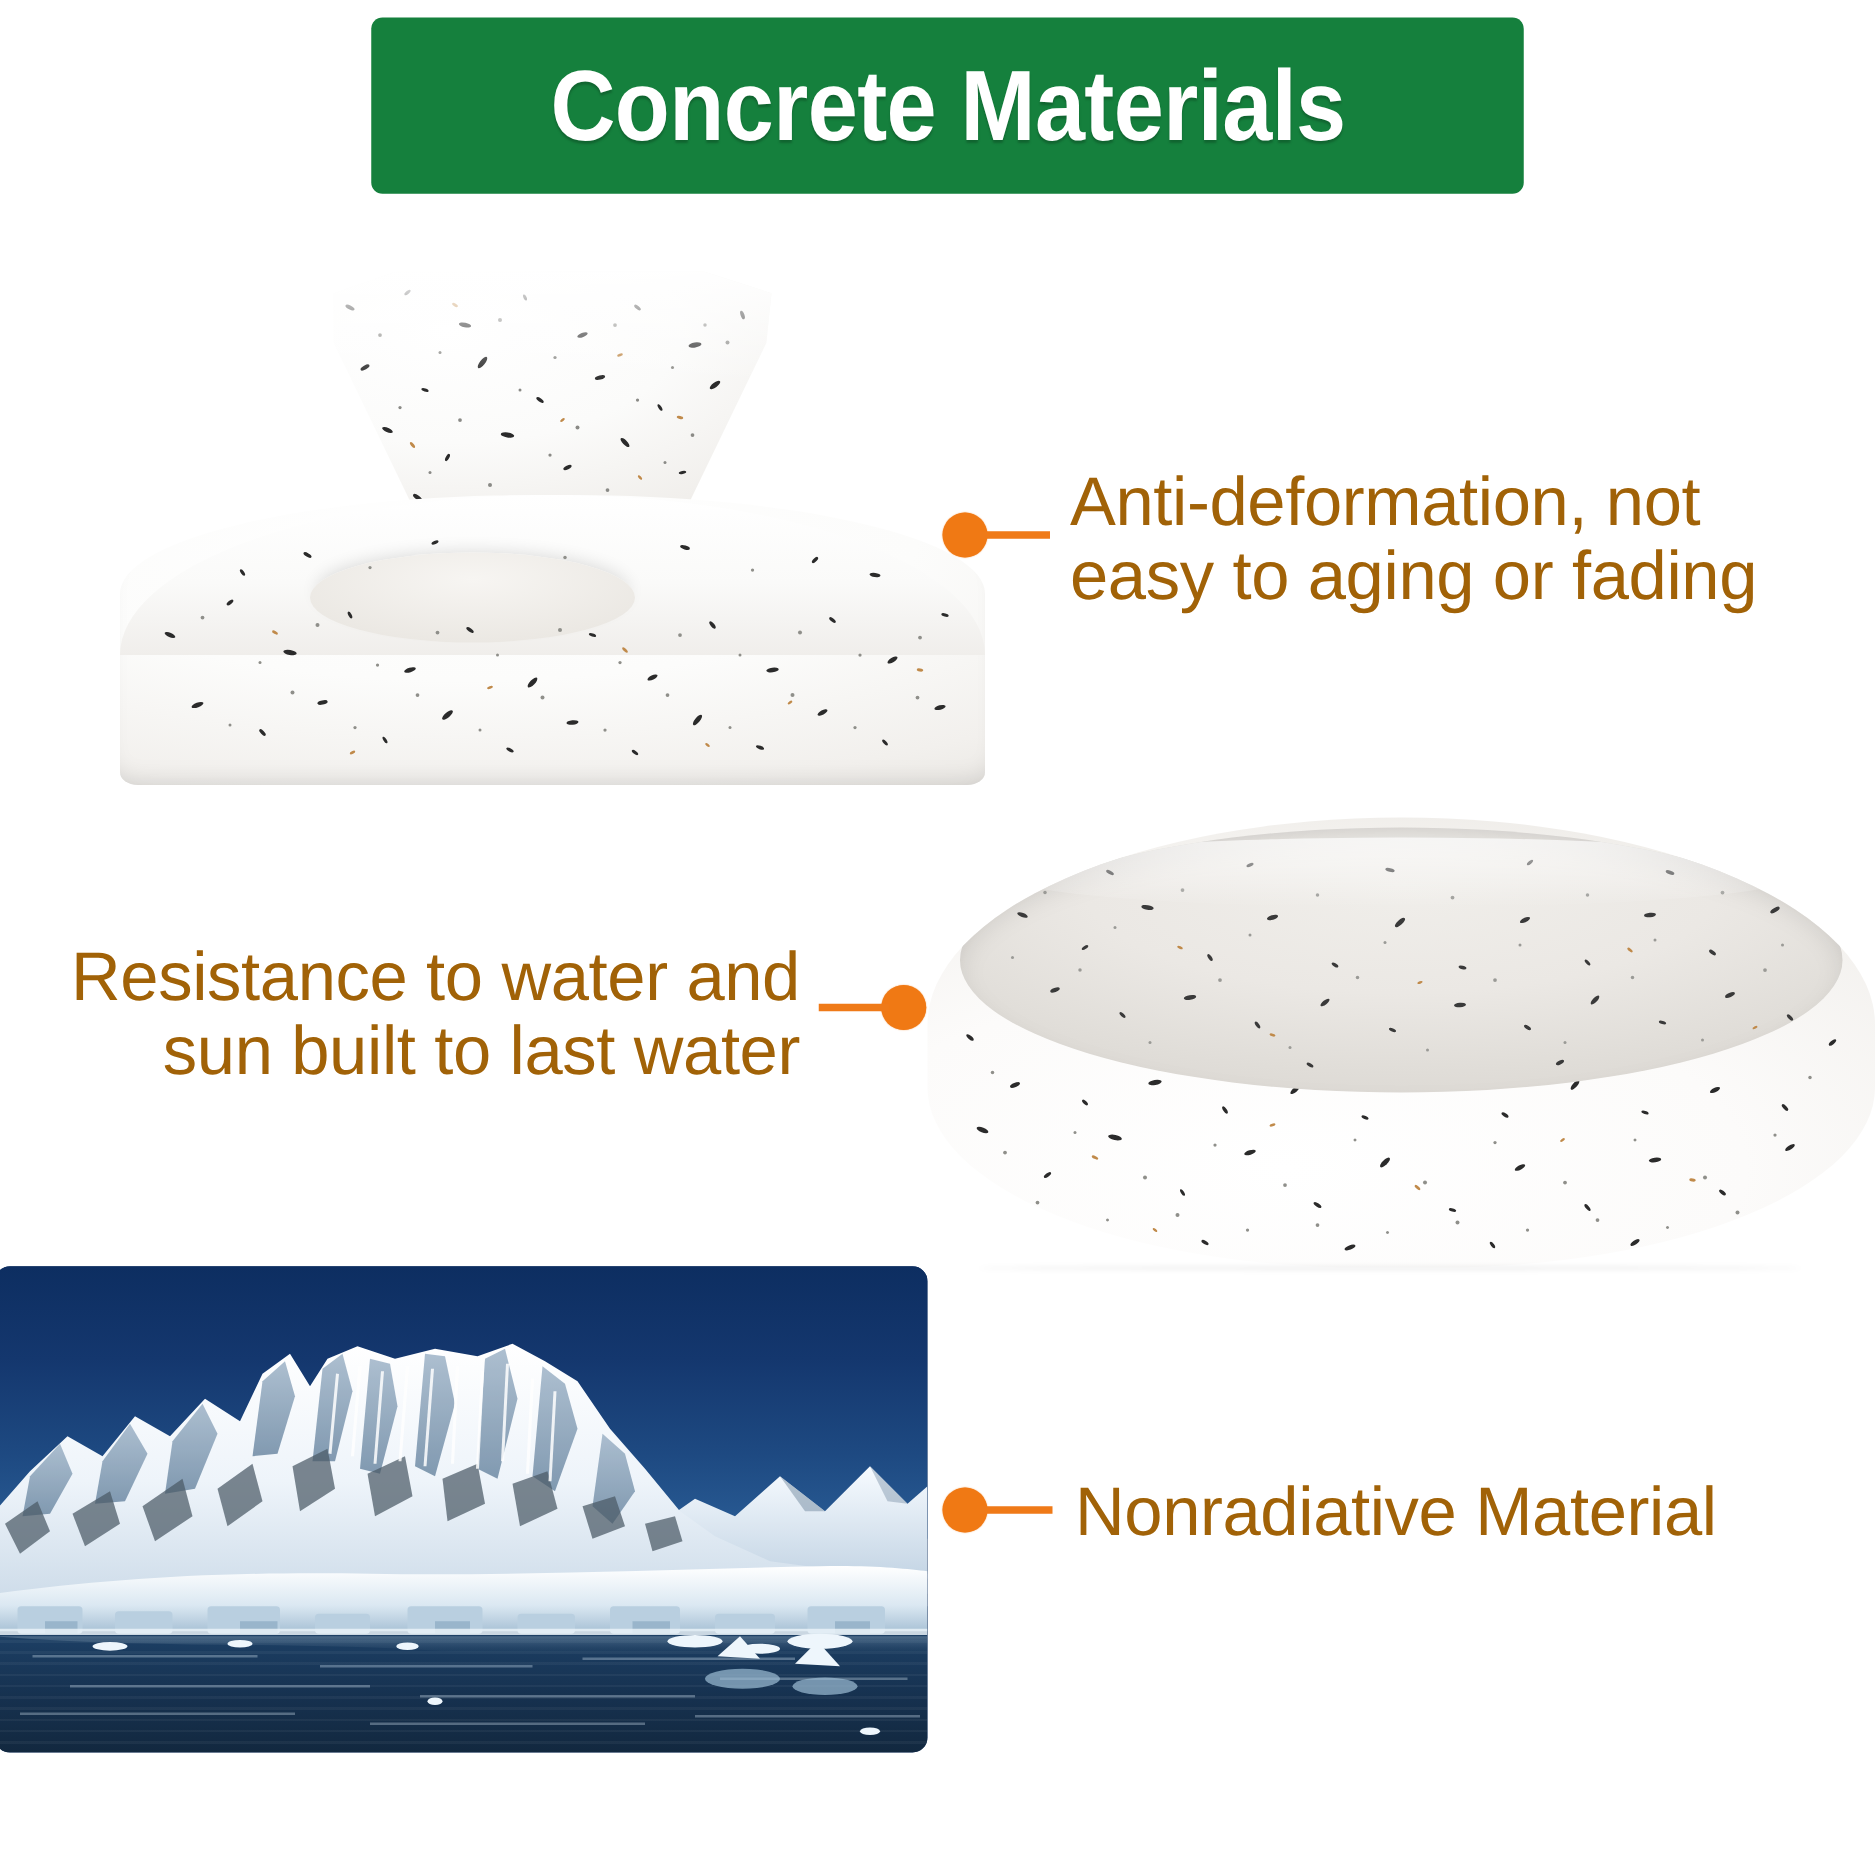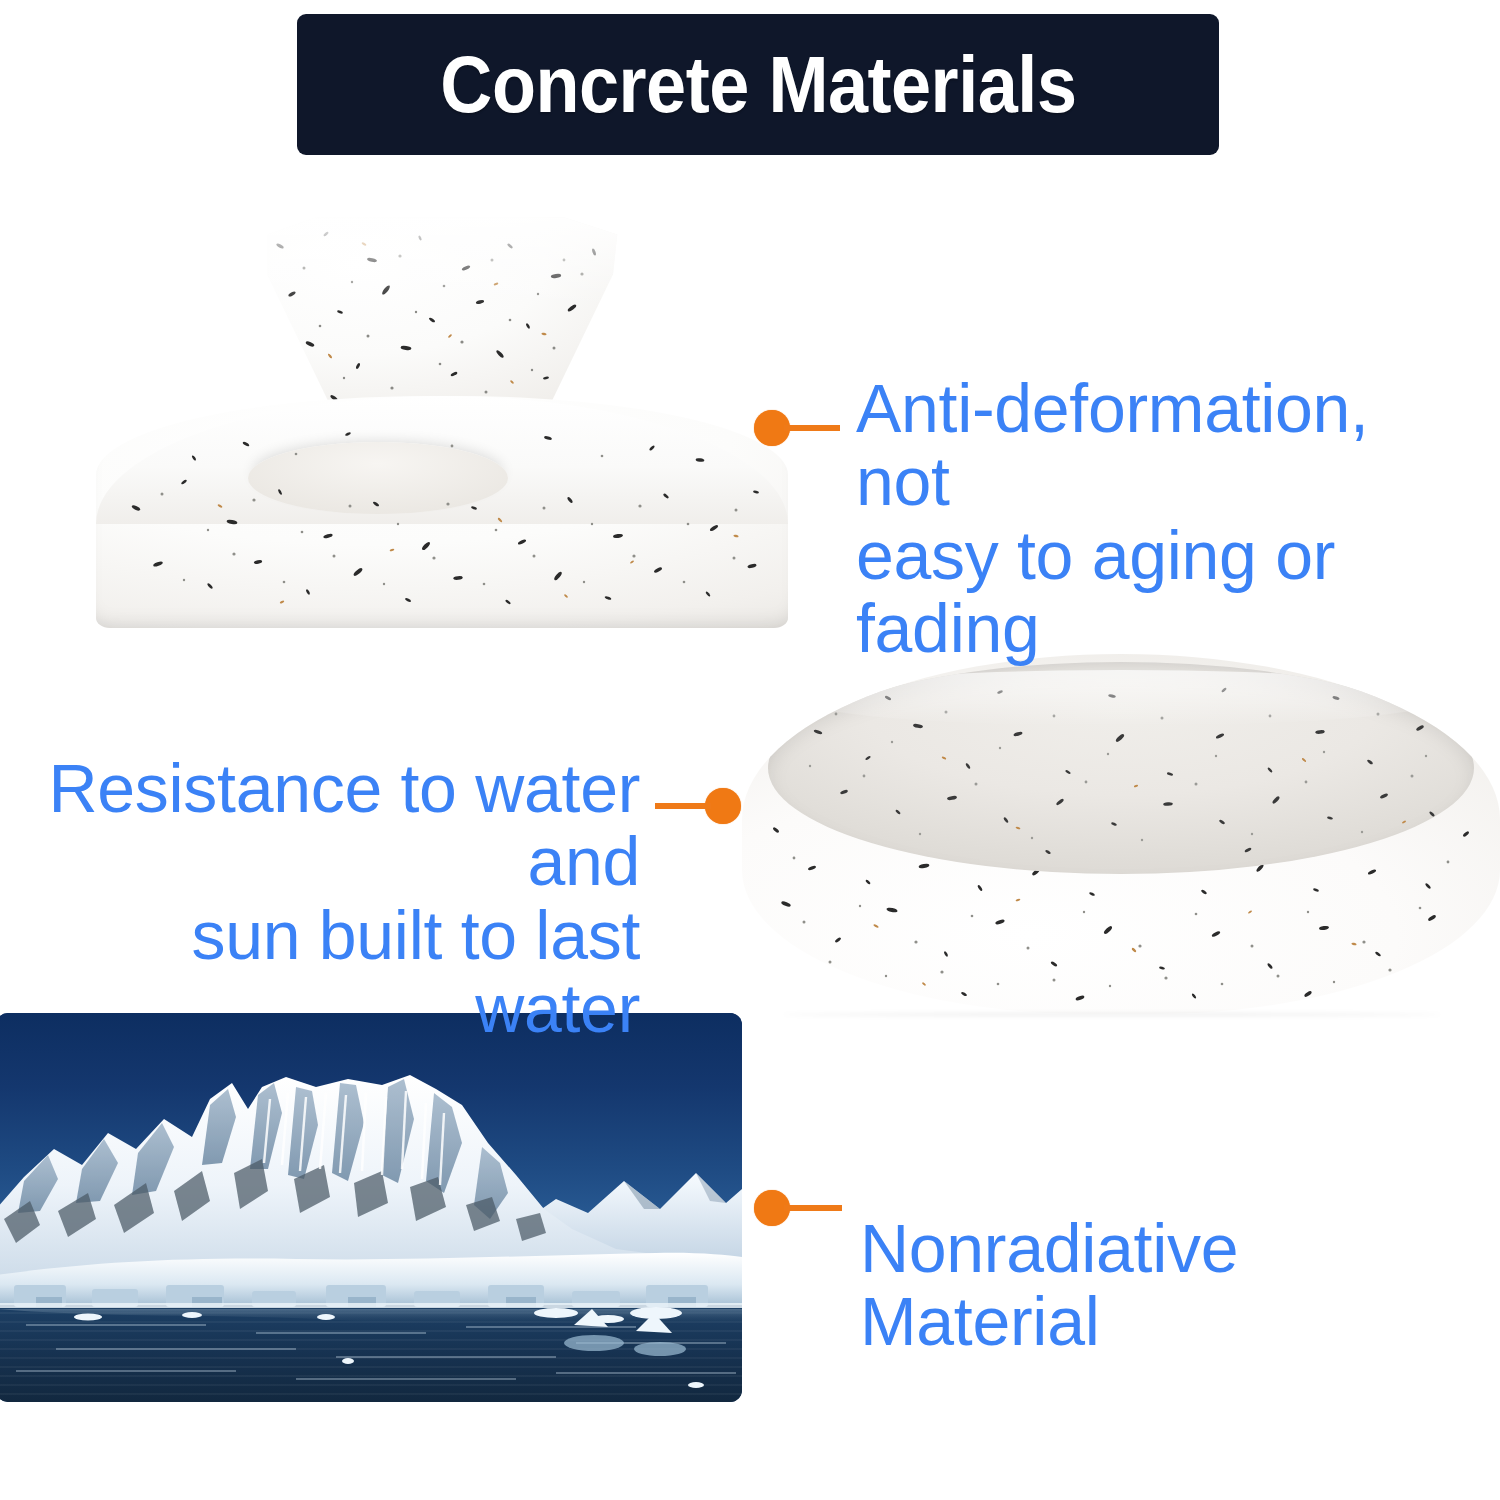--- a/index.html
+++ b/index.html
@@ -19,21 +19,21 @@
     overflow: hidden;
   }
 
   
   .title-banner {
     position: absolute;
     left: 297px;
     top: 14px;
     width: 922px;
     height: 141px;
-    background: #0f172a;
+    background: #15803d;
     border-radius: 9px;
     display: flex;
     align-items: center;
     justify-content: center;
   }
   .title-text {
     color: #ffffff;
     font-family: "Liberation Sans Narrow", "Liberation Sans", sans-serif;
     font-weight: bold;
     font-size: 80px;
@@ -41,23 +41,23 @@
     letter-spacing: -0.5px;
     transform: scaleX(0.9);
     transform-origin: center;
     white-space: nowrap;
     text-shadow: 0 2px 2px rgba(0,0,0,0.22);
   }
 
   
   .callout {
     position: absolute;
-    color: #3b82f6;
+    color: #a16207;
     font-family: "Liberation Sans Narrow", "Liberation Sans", sans-serif;
-    font-size: 68px;
+    font-size: 55px;
     line-height: 1.08;
     font-weight: 400;
     letter-spacing: -0.3px;
     white-space: pre-line;
   }
   .callout.right-of { text-align: left; }
   .callout.left-of  { text-align: right; }
 
   
   .connector { position: absolute; }
@@ -688,15 +688,15 @@
     <span class="dot"></span>
     <span class="line" style="width:56px;"></span>
   </div>
   <div class="callout left-of" style="left:20px; top:752px; width:620px;">Resistance to water and
 sun built to last water</div>
 
   <div class="connector dir-right" style="left:754px; top:1190px; width:88px; height:36px;">
     <span class="dot"></span>
     <span class="line" style="width:58px;"></span>
   </div>
-  <div class="callout right-of" style="left:860px; top:1180px; width:600px;margin-top:32px;">Nonradiative Material</div>
+  <div class="callout right-of" style="left:860px; top:1180px; width:600px;">Nonradiative Material</div>
 
 </div>
 
 </body></html>

